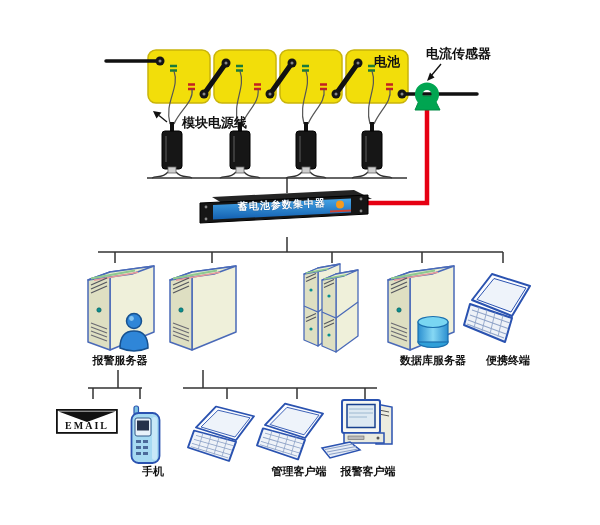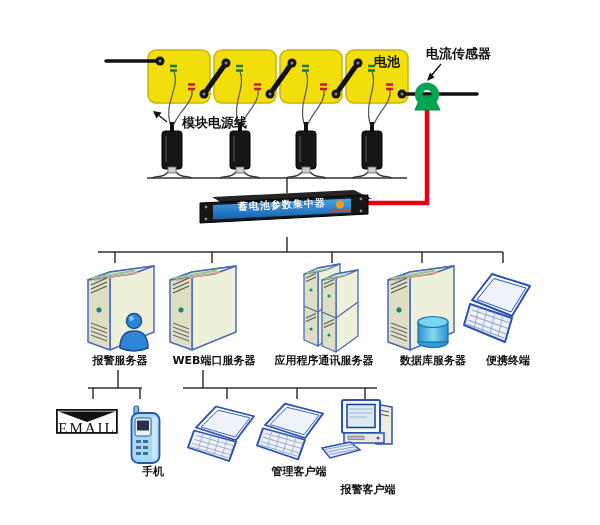--- a/index.html
+++ b/index.html
@@ -6,21 +6,21 @@
   #canvas{position:relative;width:600px;height:525px;background:#fff;overflow:hidden;
           font-family:"DejaVu Sans",sans-serif;padding-left:32px;}
   #diagram-svg{position:absolute;left:0;top:0;}
   .lbl{position:absolute;font-weight:bold;color:#111;text-align:center;line-height:1.15;
        font-size:11px;font-family:"DejaVu Sans",sans-serif;white-space:nowrap;}
   .lbl.small{font-size:13px;}
   .panel-text{position:absolute;color:#fff;font-weight:bold;font-size:10px;
       letter-spacing:1px;text-align:center;transform:rotate(-2.5deg);
       transform-origin:left center;text-shadow:0 0 1px #036;}
   .email-text{position:absolute;font-family:"Liberation Serif","DejaVu Serif",serif;
-      font-weight:normal;font-size:15px;letter-spacing:2px;text-align:center;color:#111;}
+      font-weight:bold;font-size:10px;letter-spacing:2px;text-align:center;color:#111;}
 </style>
 </head>
 <body>
 
 <div id="canvas">
 
 <svg id="diagram-svg" width="600" height="525" viewBox="0 0 600 525">
   <defs>
     <linearGradient id="pg" x1="0" y1="0" x2="0" y2="1">
       <stop offset="0" stop-color="#46a6e8"></stop>
@@ -256,23 +256,21 @@
   </g>
 </svg>
 
 <div class="lbl" style="left:370px;top:55px;width:34px;font-size:13px">电池</div>
 <div class="lbl small" style="left:426px;top:47px;width:90px;text-align:left">电流传感器</div>
 <div class="lbl small" style="left:169px;top:116px;width:78px;text-align:right">模块电源线</div>
 
 <div class="panel-text" style="left:213px;top:201px;width:138px">蓄电池参数集中器</div>
 
 <div class="lbl" style="left:70px;top:355px;width:100px">报警服务器</div>
-<div class="lbl" style="left:154px;top:355px;width:120px">WEB端口服务器</div>
-<div class="lbl" style="left:259px;top:355px;width:130px">应用程序通讯服务器</div>
 <div class="lbl" style="left:458px;top:355px;width:100px">便携终端</div>
 <div class="lbl" style="left:383px;top:355px;width:100px">数据库服务器</div>
 
 <div class="email-text" style="left:56px;top:419.5px;width:62px">EMAIL</div>
 <div class="lbl" style="left:123px;top:466px;width:60px">手机</div>
 <div class="lbl" style="left:245px;top:466px;width:108px">管理客户端</div>
-<div class="lbl" style="left:318px;top:484px;width:100px">报警客户端</div>
+<div class="lbl" style="left:318px;top:466px;width:100px">报警客户端</div>
 
 </div>
 
 </body></html>

